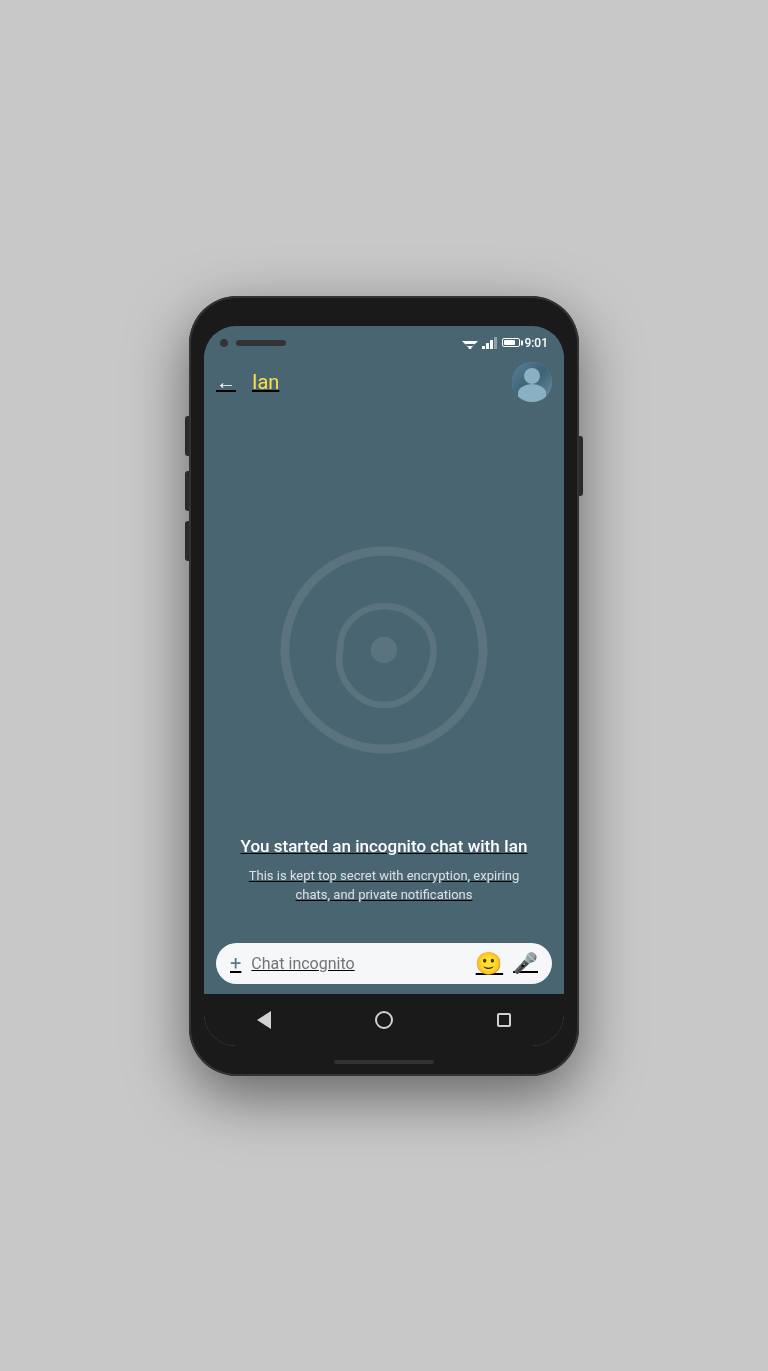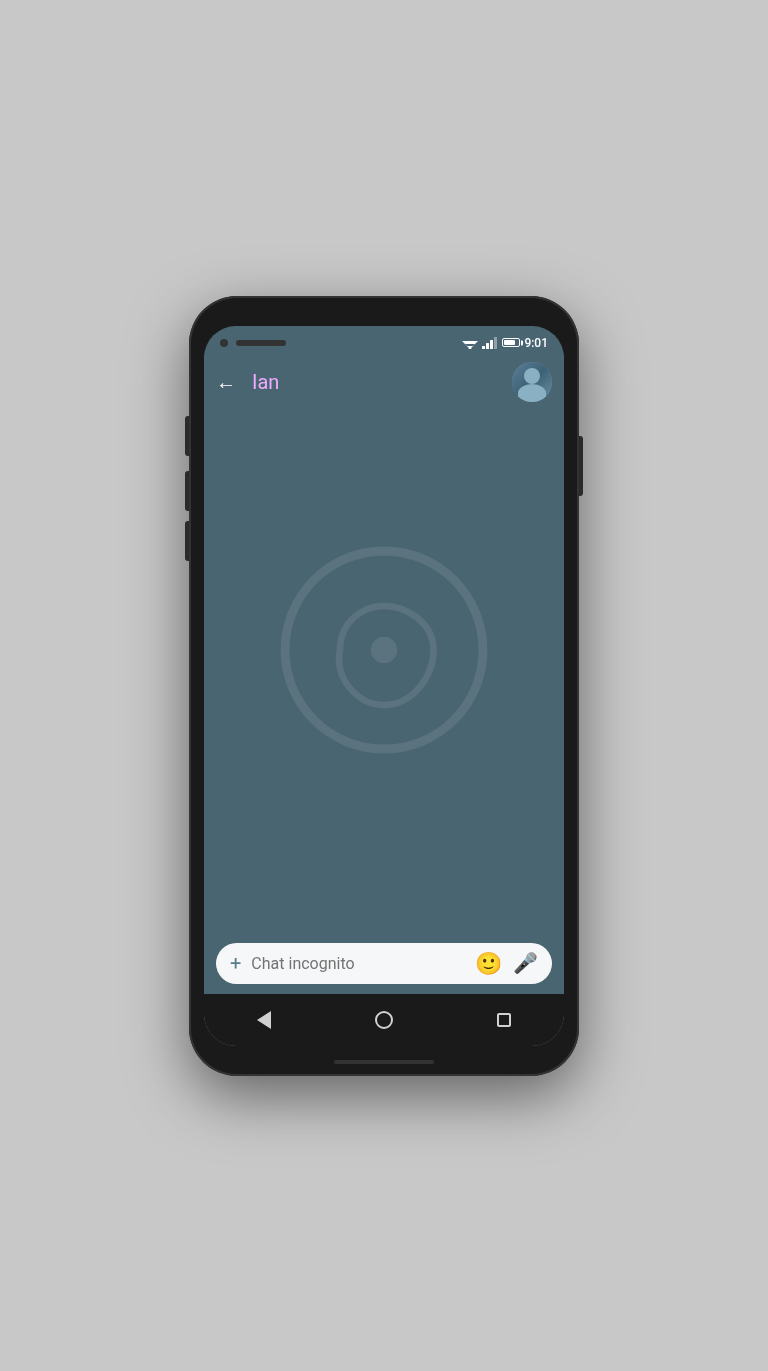--- a/index.html
+++ b/index.html
@@ -17,20 +17,21 @@
       width: 390px;
       height: 780px;
       background: #1a1a1a;
       border-radius: 48px;
       position: relative;
       box-shadow: 0 20px 60px rgba(0,0,0,0.5), inset 0 0 0 2px #333;
       display: flex;
       flex-direction: column;
       align-items: center;
       justify-content: center;
+      text-decoration: underline;
     }
 
     
     .phone-outer::before {
       content: '';
       position: absolute;
       right: -4px;
       top: 140px;
       width: 4px;
       height: 60px;
@@ -154,21 +155,21 @@
       gap: 16px;
     }
 
     .back-arrow {
       color: white;
       font-size: 20px;
       cursor: pointer;
     }
 
     .contact-name {
-      color: #f0abfc;
+      color: #fde047;
       font-size: 20px;
       font-weight: 400;
     }
 
     .avatar {
       width: 40px;
       height: 40px;
       border-radius: 50%;
       background: #6b8fa3;
       overflow: hidden;
@@ -396,20 +397,24 @@
     <div class="chat-area">
 
       <div class="bg-logo">
         <svg viewBox="0 0 200 200" fill="none">
           <circle cx="100" cy="100" r="90" stroke="rgba(255,255,255,0.6)" stroke-width="8" fill="none"></circle>
           <path d="M60 100 C60 75, 80 60, 100 60 C120 60, 145 75, 145 100 C145 125, 125 150, 100 150 C75 150, 55 125, 60 100Z" stroke="rgba(255,255,255,0.6)" stroke-width="6" fill="none"></path>
           <circle cx="100" cy="100" r="12" fill="rgba(255,255,255,0.6)"></circle>
         </svg>
       </div>
 
+      <div class="chat-info">
+        <div class="chat-info-title">You started an incognito chat with Ian</div>
+        <div class="chat-info-subtitle">This is kept top secret with encryption, expiring chats, and private notifications</div>
+      </div>
     </div>
 
     <div class="input-area">
       <div class="input-bar">
         <span class="input-plus">+</span>
         <span class="input-placeholder">Chat incognito</span>
         <span class="input-emoji">🙂</span>
         <span class="input-mic">🎤</span>
       </div>
     </div>

